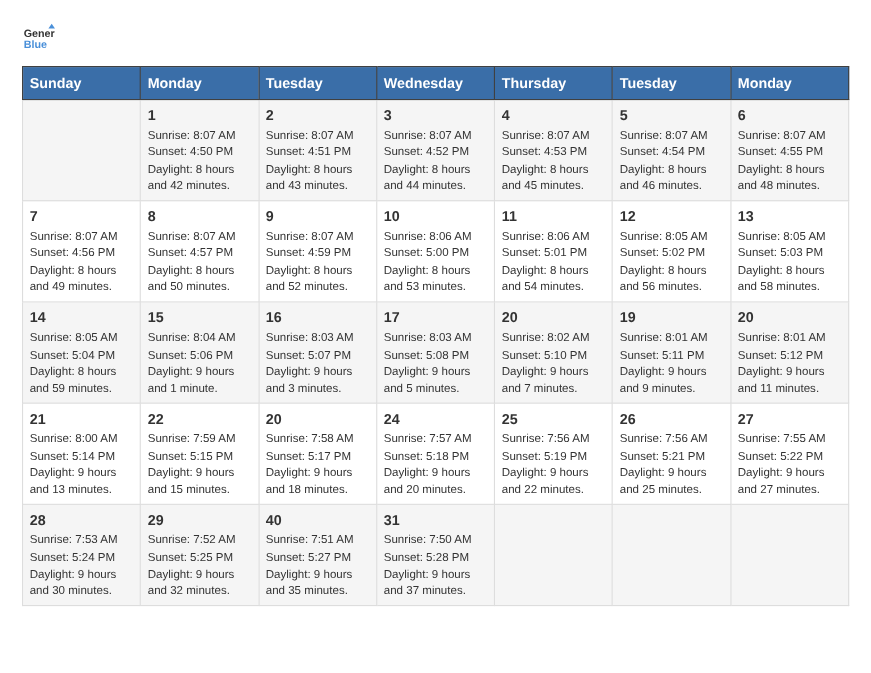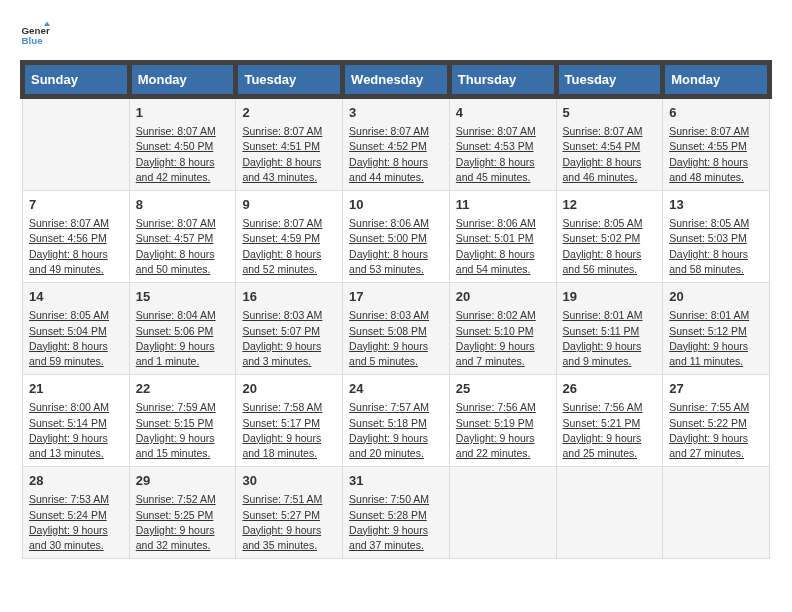--- a/index.html
+++ b/index.html
@@ -45,21 +45,21 @@
     }
     thead tr {
       background-color: #3a6ea8;
       color: #fff;
     }
     thead th {
       padding: 7px 6px;
       text-align: left;
       font-size: 13px;
       font-weight: bold;
-      border: 5px solid #404040;
+      border: 1px solid #404040;
       margin-left: 41px;
     }
     tbody tr {
       vertical-align: top;
     }
     tbody tr:nth-child(odd) {
       background-color: #f5f5f5;
     }
     tbody tr:nth-child(even) {
       background-color: #ffffff;
@@ -74,21 +74,20 @@
     }
     .day-num {
       font-size: 13px;
       font-weight: bold;
       display: block;
       margin-bottom: 2px;
     }
     .day-info {
       font-size: 10.5px;
       line-height: 1.45;
-      text-decoration: underline;
     }
   </style>
 </head>
 <body>
 
 <div class="header">
   <div class="logo">
     <svg class="logo-icon" viewBox="0 0 40 40">
       <text x="2" y="18" font-size="13" font-weight="bold" fill="#333" font-family="Arial">General</text>
       <text x="2" y="32" font-size="13" font-weight="bold" fill="#4a90d9" font-family="Arial">Blue</text>
@@ -234,21 +233,21 @@
       <tr>
         <td>
           <span class="day-num">28</span>
           <div class="day-info">Sunrise: 7:53 AM<br>Sunset: 5:24 PM<br>Daylight: 9 hours<br>and 30 minutes.</div>
         </td>
         <td>
           <span class="day-num">29</span>
           <div class="day-info">Sunrise: 7:52 AM<br>Sunset: 5:25 PM<br>Daylight: 9 hours<br>and 32 minutes.</div>
         </td>
         <td>
-          <span class="day-num">30</span>
+          <span class="day-num">40</span>
           <div class="day-info">Sunrise: 7:51 AM<br>Sunset: 5:27 PM<br>Daylight: 9 hours<br>and 35 minutes.</div>
         </td>
         <td>
           <span class="day-num">31</span>
           <div class="day-info">Sunrise: 7:50 AM<br>Sunset: 5:28 PM<br>Daylight: 9 hours<br>and 37 minutes.</div>
         </td>
         <td></td>
         <td></td>
         <td></td>
       </tr>

